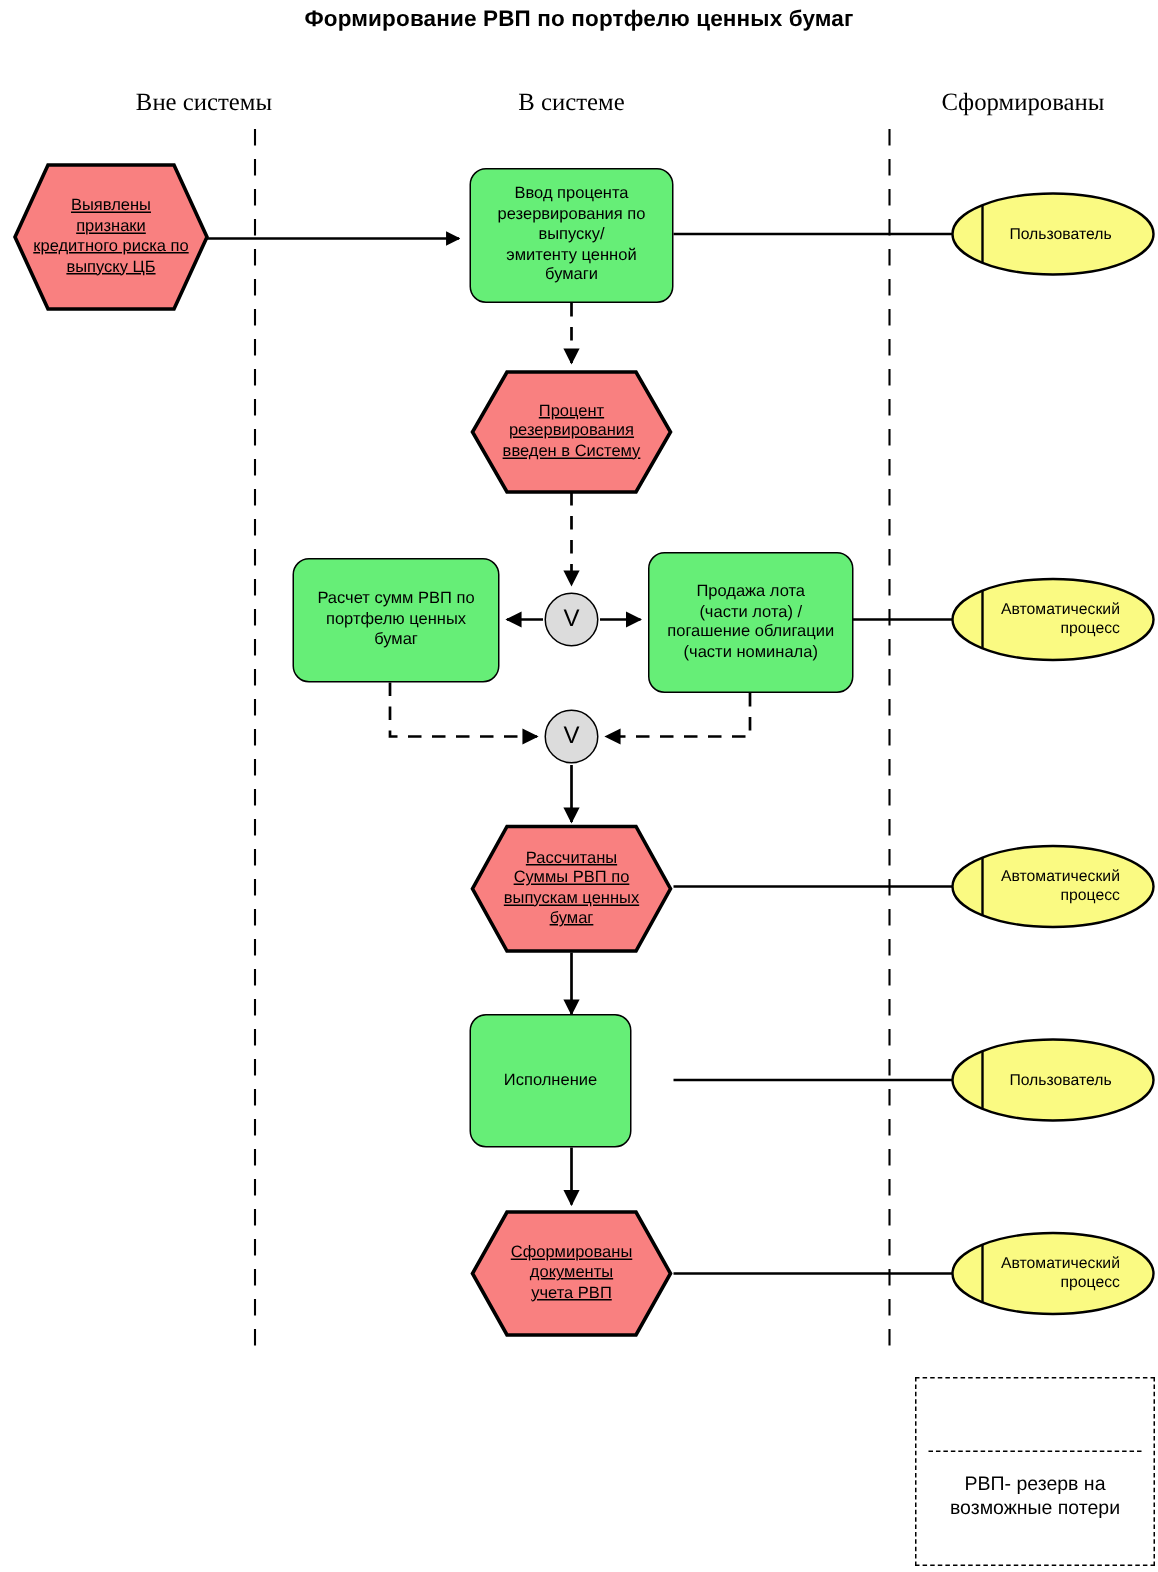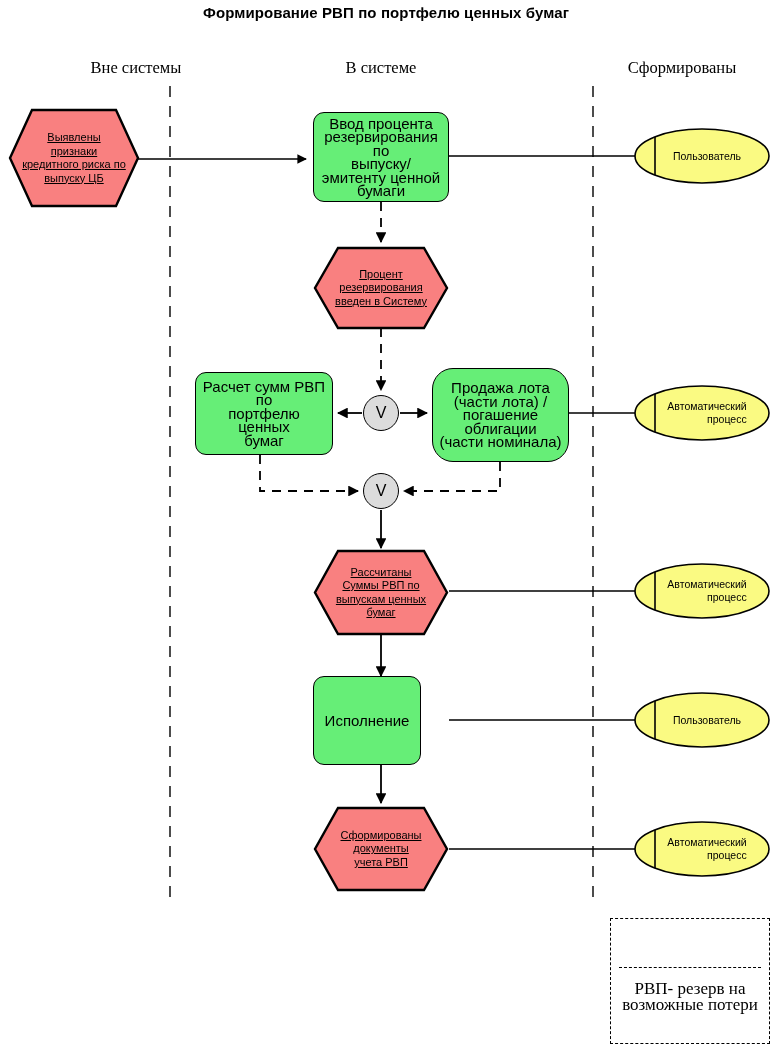--- a/index.html
+++ b/index.html
@@ -41,21 +41,21 @@
     white-space: nowrap;
   }
   .node {
     position: absolute;
     box-sizing: border-box;
     display: flex;
     align-items: center;
     justify-content: center;
     text-align: center;
     font-family: "Liberation Sans", sans-serif;
-    font-size: 15px;
+    font-size: 11px;
     line-height: 13.5px;
     color: #000000;
   }
   .node-label {
     display: block;
     width: 100%;
     padding: 0 6px;
     box-sizing: border-box;
     white-space: pre-line;
   }
@@ -159,22 +159,22 @@
     top: 48px;
     border-top: 1.4px dashed #000000;
     height: 0;
   }
   .legend-body {
     position: absolute;
     left: 0;
     top: 62px;
     width: 100%;
     text-align: center;
-    font-family: Liberation Serif, serif;
-    font-size: 17px;
+    font-family: Liberation Sans, sans-serif;
+    font-size: 13px;
     line-height: 16px;
     color: #000000;
     white-space: pre-line;
   }
 </style>
 </head>
 <body>
 
 <svg id="canvas" viewBox="0 0 772 1048" xmlns="http://www.w3.org/2000/svg">
   <defs>
@@ -249,21 +249,21 @@
 резервирования
 введен в Систему</span>
 </div>
 
 <div class="node proc" style="left:195px; top:372px; width:138px; height:83px;">
   <span class="node-label">Расчет сумм РВП по
 портфелю ценных
 бумаг</span>
 </div>
 
-<div class="node proc" style="left:432px; top:368px; width:137px; height:94px;border-radius:21px;">
+<div class="node proc" style="left:432px; top:368px; width:137px; height:94px;">
   <span class="node-label">Продажа лота
 (части лота) /
 погашение облигации
 (части номинала)</span>
 </div>
 
 <div class="junction" style="left:363px; top:395px;">
   <span>V</span>
 </div>
 

